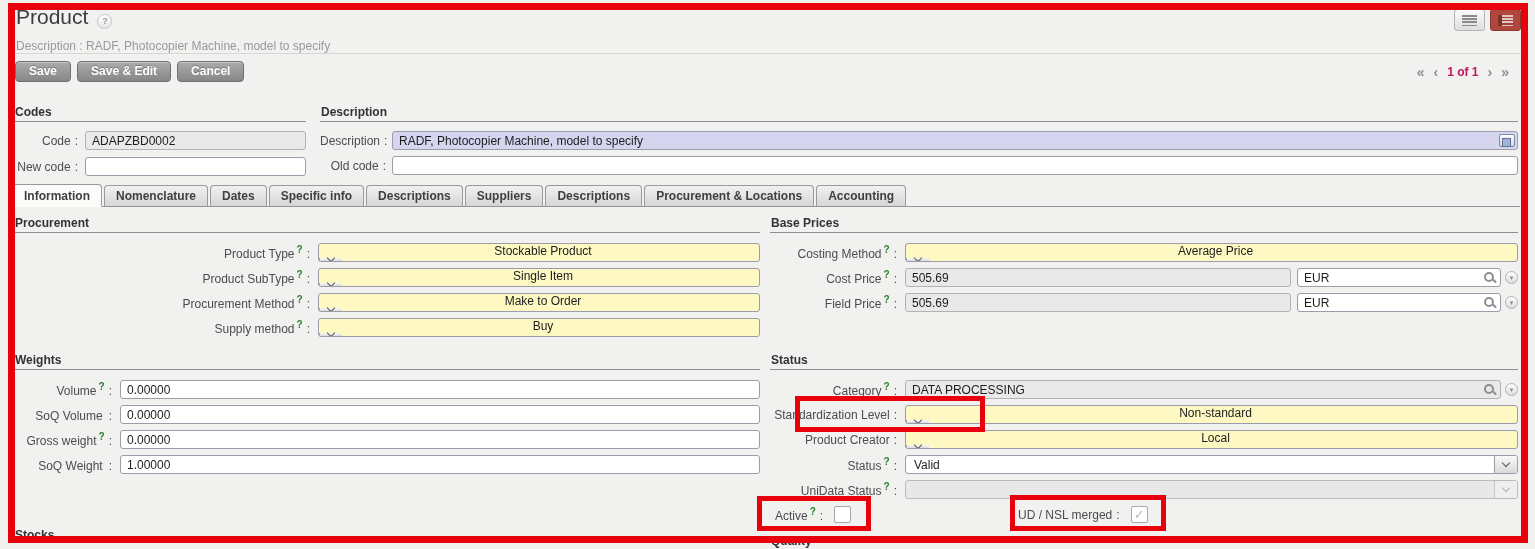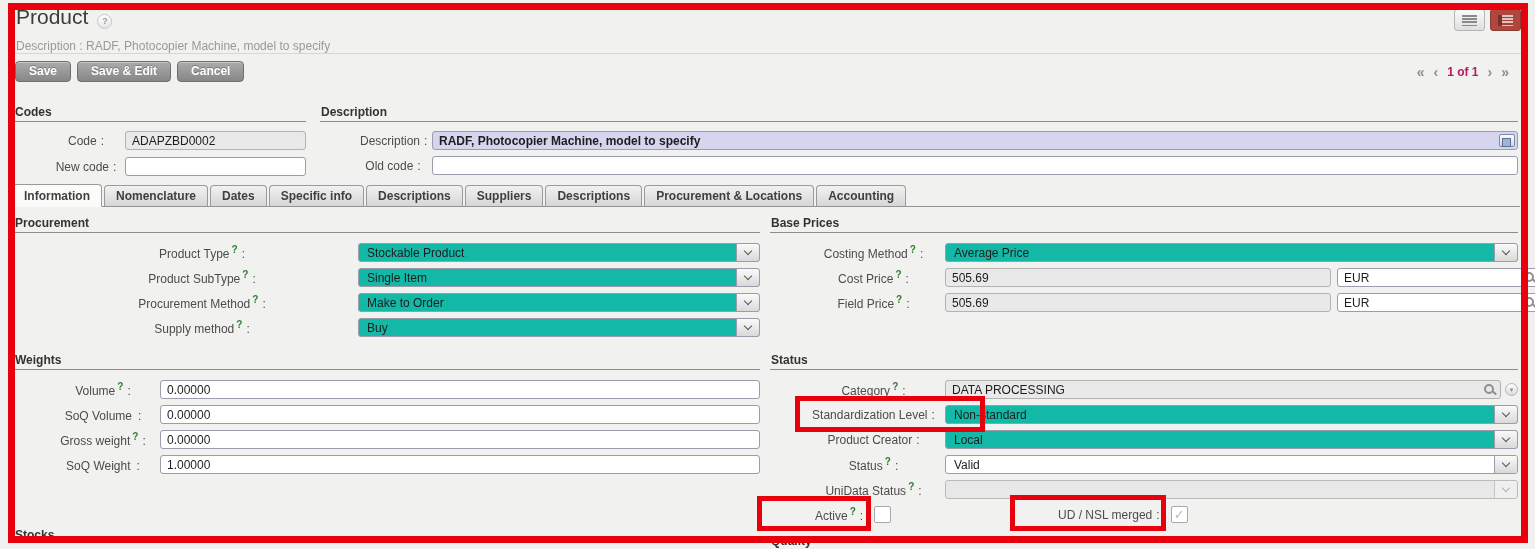--- a/index.html
+++ b/index.html
@@ -29,30 +29,30 @@
     color:#fff; font-weight:bold; font-size:12px; padding:2px 13px 3px; cursor:pointer;
     text-shadow:0 -1px 0 rgba(0,0,0,.25); box-shadow:inset 0 1px 0 rgba(255,255,255,.35); }
   .pager { position:absolute; top:64px; right:26px; display:flex; align-items:center; gap:9px;
     color:#8f8f8f; font-weight:bold; }
   .pager .arr { font-size:14px; cursor:pointer; }
   .pager .cnt { font-size:12px; color:#be185d; }
 
   
   .gheading { font-weight:bold; font-size:12px; color:#333; border-bottom:1px solid #8e8e8e; padding:1px 0 3px 1px; height:18px; }
   .frow { display:flex; align-items:center; height:25px; }
-  .flabel { text-align:center; white-space:nowrap; color:#4c4c4c; flex:none;margin-left:40px; }
+  .flabel { text-align:right; white-space:nowrap; color:#4c4c4c; flex:none; }
   .flabel sup { color:#2f7d2f; font-size:10px; font-weight:bold; margin-left:2px; }
   .flabel .colon { margin:0 0 0 4px; }
   .fld { height:19px; border:1px solid #9c9cab; border-radius:3px; background:#fff;
     display:flex; align-items:center; padding:0 6px; color:#1d1d1d; overflow:hidden; white-space:nowrap; }
   .fld.ro { background:#e9e9e9; border-color:#b2b2b2; }
   .fld.req { background:#d5d5f0; }
   .sel { height:19px; border:1px solid #9c9cab; border-radius:3px; background:#fff;
     display:flex; align-items:center; overflow:hidden; }
-  .sel.req { background:#14b8a6; }
+  .sel.req { background:#fef9c3;flex-direction:column; }
   .sel.dis { background:#e8e8e8; border-color:#bbb; }
   .sval { flex:1; padding-left:8px; color:#1d1d1d; white-space:nowrap; }
   .sbtn { width:23px; align-self:stretch; flex:none; border-left:1px solid #9c9cab;
     background:linear-gradient(#fafafa,#d9d9d9); display:flex; align-items:center; justify-content:center; cursor:pointer; }
   .sel.dis .sbtn { background:#efefef; border-left-color:#c5c5c5; }
   .chev { width:6px; height:6px; border-right:1.5px solid #555; border-bottom:1.5px solid #555;
     transform:rotate(45deg); margin-top:-3px; }
   .sel.dis .chev { border-color:#b0b0b0; }
   .m2o { position:relative; }
   .search-ic { position:absolute; right:4px; top:3px; width:12px; height:12px; }
@@ -66,21 +66,21 @@
   .cb { width:17px; height:17px; border:1px solid #a8a8a8; border-radius:2px; background:#fff;
     display:flex; align-items:center; justify-content:center; color:#b9b9b9; font-size:13px; font-weight:bold; }
 
   
   .codes-sec { position:absolute; left:14px; top:104px; width:292px; }
   .desc-sec  { position:absolute; left:320px; top:104px; width:1198px; }
   .codes-sec .frow { margin-top:1px; }
   .codes-sec .flabel { width:64px; margin-right:7px; }
   .codes-sec .fld { flex:1; }
   .desc-sec .flabel { width:66px; margin-right:6px; }
-  .desc-sec .fld { flex:1; position:relative; padding-right:22px;font-weight:bold; }
+  .desc-sec .fld { flex:1; position:relative; padding-right:22px; }
   .trans-ic { position:absolute; right:2px; top:2px; width:16px; height:13px; border:1px solid #7a8aa8;
     border-radius:2px; background:linear-gradient(#fdfdfd,#cfd8ea); }
   .trans-ic::after { content:""; position:absolute; left:2px; top:3px; width:7px; height:7px;
     background:#9fb3d8; border:1px solid #60708f; }
   .codes-sec .gheading, .desc-sec .gheading { margin-bottom:6px; }
 
   
   .tabbar { position:absolute; left:12px; top:184px; right:15px; height:23px;
     border-bottom:1px solid #949494; display:flex; align-items:flex-end; gap:2px; }
   .tab { height:21px; line-height:20px; padding:0 11px; border:1px solid #9a9a9a; border-bottom:none;

